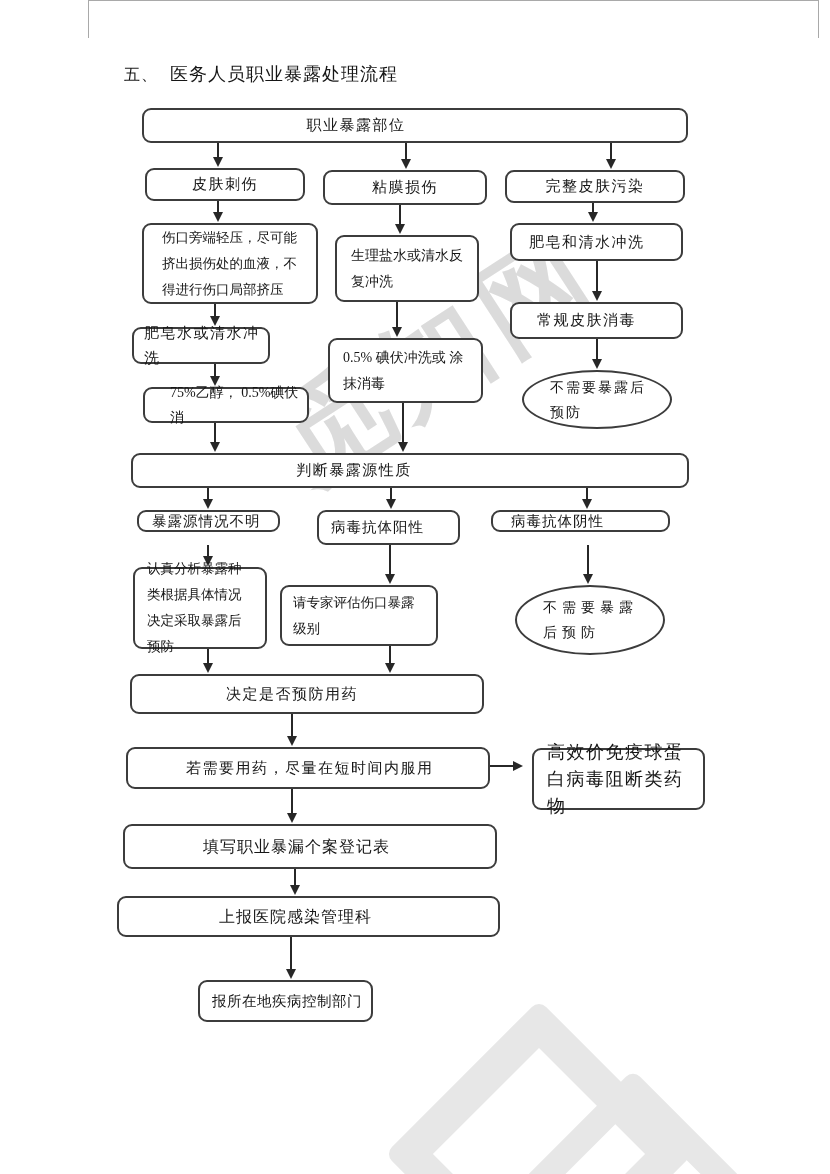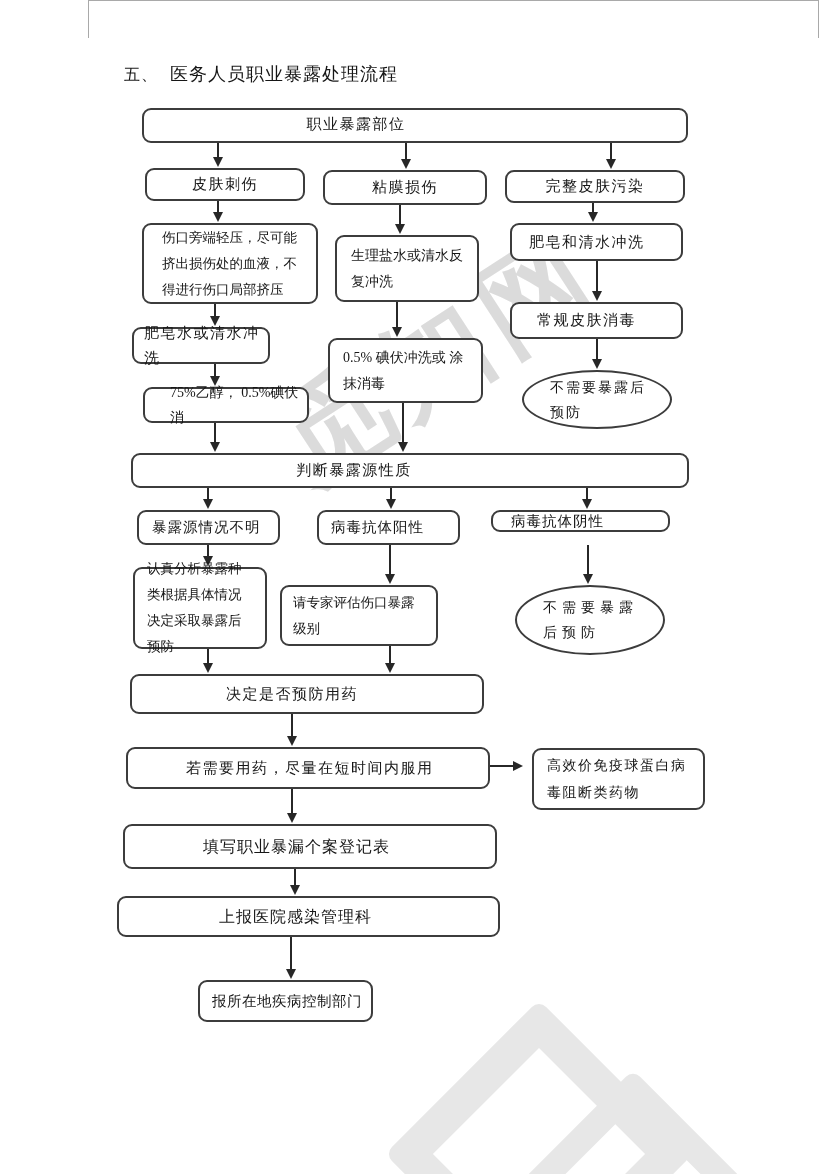--- a/index.html
+++ b/index.html
@@ -47,21 +47,21 @@
   <div class="mark" style="left:88px;top:0;width:731px;height:1px;"></div>
   <div class="mark" style="left:88px;top:0;width:1px;height:38px;"></div>
   <div class="mark" style="left:818px;top:0;width:1px;height:38px;"></div>
 
   <div class="wm-text">觅知网</div>
   <div class="wm-shape" id="wm2"></div>
   <div class="wm-shape" id="wm3"></div>
 
   <div id="title"><span class="num">五、</span><span>医务人员职业暴露处理流程</span></div>
 
-  <div class="node ctr" style="left:142px;top:108px;width:546px;height:35px;padding-right:118px;font-family:Liberation Mono, monospace;">职业暴露部位</div>
+  <div class="node ctr" style="left:142px;top:108px;width:546px;height:35px;padding-right:118px;">职业暴露部位</div>
 
   <div class="av" style="left:217px;top:143px;height:15px;"></div>
   <div class="av" style="left:405px;top:143px;height:17px;"></div>
   <div class="av" style="left:610px;top:143px;height:17px;"></div>
 
   <div class="node ctr" style="left:145px;top:168px;width:160px;height:33px;">皮肤刺伤</div>
   <div class="node ctr" style="left:323px;top:170px;width:164px;height:35px;">粘膜损伤</div>
   <div class="node ctr" style="left:505px;top:170px;width:180px;height:33px;">完整皮肤污染</div>
 
   <div class="av" style="left:217px;top:201px;height:12px;"></div>
@@ -88,42 +88,42 @@
   <div class="node ellipse ml" style="left:522px;top:370px;width:150px;height:59px;padding-left:26px;padding-right:24px;font-size:14px;line-height:25px;letter-spacing:2px;">不需要暴露后预防</div>
 
   <div class="av" style="left:214px;top:423px;height:20px;"></div>
 
   <div class="node ctr" style="left:131px;top:453px;width:558px;height:35px;padding-right:112px;">判断暴露源性质</div>
 
   <div class="av" style="left:207px;top:488px;height:12px;"></div>
   <div class="av" style="left:390px;top:488px;height:12px;"></div>
   <div class="av" style="left:586px;top:488px;height:12px;"></div>
 
-  <div class="node" style="left:137px;top:510px;width:143px;height:35px;padding-left:13px;font-size:14.5px;letter-spacing:1px;">暴露源情况不明</div>
+  <div class="node" style="left:137px;top:510px;width:143px;height:22px;padding-left:13px;font-size:14.5px;letter-spacing:1px;">暴露源情况不明</div>
   <div class="node" style="left:317px;top:510px;width:143px;height:35px;padding-left:12px;font-size:14.5px;letter-spacing:1px;">病毒抗体阳性</div>
   <div class="node" style="left:491px;top:510px;width:179px;height:22px;padding-left:18px;font-size:14.5px;letter-spacing:1px;">病毒抗体阴性</div>
 
   <div class="av" style="left:207px;top:545px;height:12px;"></div>
   <div class="av" style="left:389px;top:545px;height:30px;"></div>
   <div class="av" style="left:587px;top:545px;height:30px;"></div>
 
   <div class="node ml" style="left:133px;top:567px;width:134px;height:82px;padding:0 12px;">认真分析暴露种类根据具体情况决定采取暴露后预防</div>
   <div class="node ml" style="left:280px;top:585px;width:158px;height:61px;padding:0 11px;font-family:Liberation Serif, serif;">请专家评估伤口暴露级别</div>
   <div class="node ellipse ml" style="left:515px;top:585px;width:150px;height:70px;padding-left:26px;padding-right:20px;font-size:14px;line-height:25px;letter-spacing:5px;">不需要暴露后预防</div>
 
   <div class="av" style="left:207px;top:649px;height:15px;"></div>
   <div class="av" style="left:389px;top:646px;height:18px;"></div>
 
   <div class="node ctr" style="left:130px;top:674px;width:354px;height:40px;padding-right:30px;">决定是否预防用药</div>
 
   <div class="av" style="left:291px;top:714px;height:23px;"></div>
 
   <div class="node" style="left:126px;top:747px;width:364px;height:42px;padding-left:58px;">若需要用药，尽量在短时间内服用</div>
   <div class="ah" style="left:490px;top:765px;width:24px;"></div>
-  <div class="node ml" style="left:532px;top:748px;width:173px;height:62px;padding:0 13px;font-size:14px;line-height:27px;letter-spacing:1.5px;">高效价免疫球蛋白病毒阻断类药物</div>
+  <div class="node ml" style="left:532px;top:748px;width:173px;height:62px;padding:0 13px;font-size:18px;line-height:27px;letter-spacing:1.5px;">高效价免疫球蛋白病毒阻断类药物</div>
 
   <div class="av" style="left:291px;top:789px;height:25px;"></div>
 
   <div class="node" style="left:123px;top:824px;width:374px;height:45px;padding-left:78px;font-size:16px;letter-spacing:1px;">填写职业暴漏个案登记表</div>
 
   <div class="av" style="left:294px;top:869px;height:17px;"></div>
 
   <div class="node" style="left:117px;top:896px;width:383px;height:41px;padding-left:100px;font-size:16px;letter-spacing:1px;">上报医院感染管理科</div>
 
   <div class="av" style="left:290px;top:937px;height:33px;"></div>

